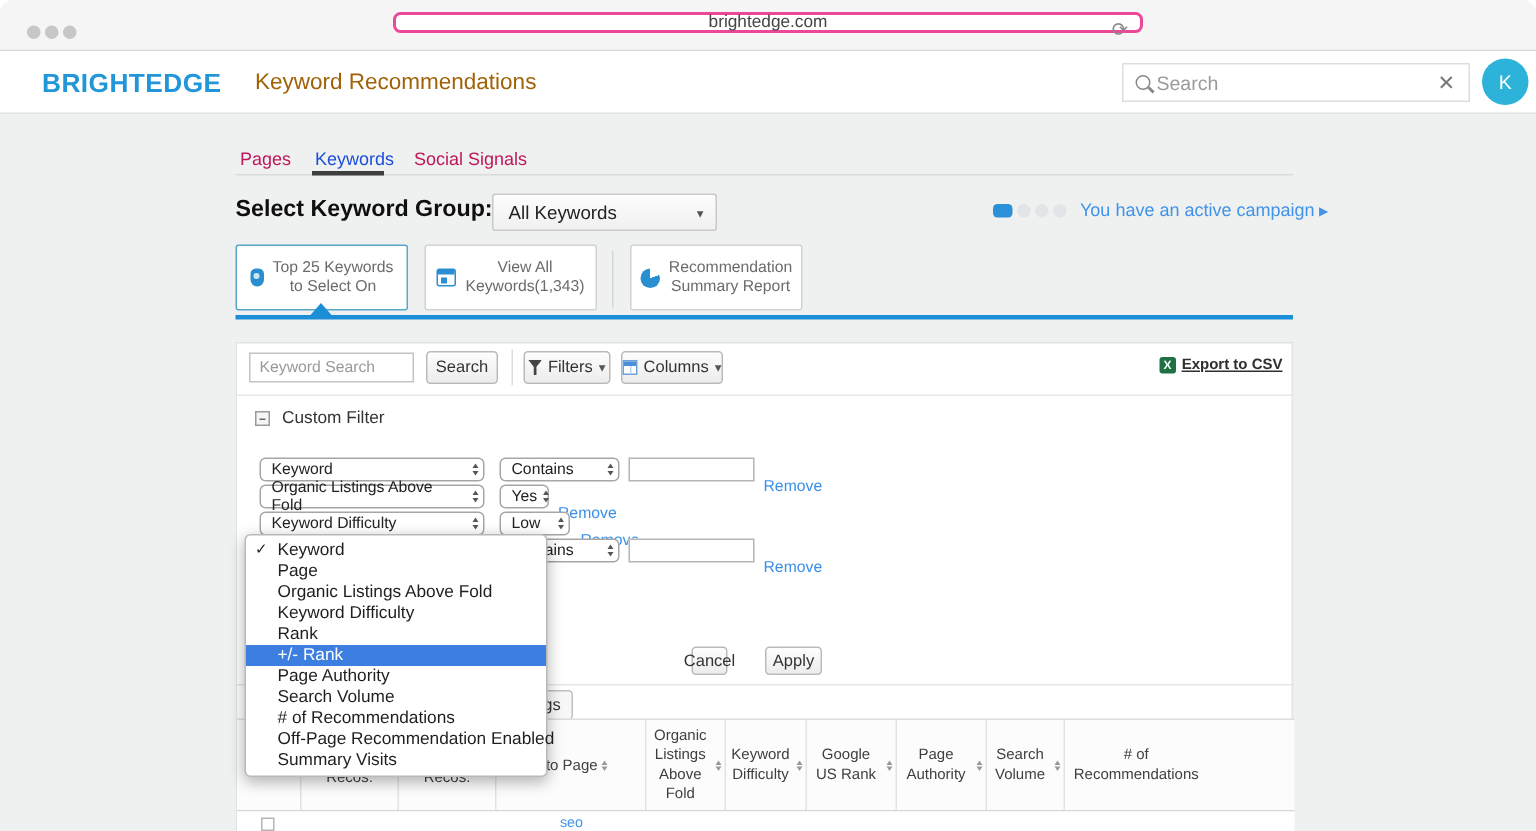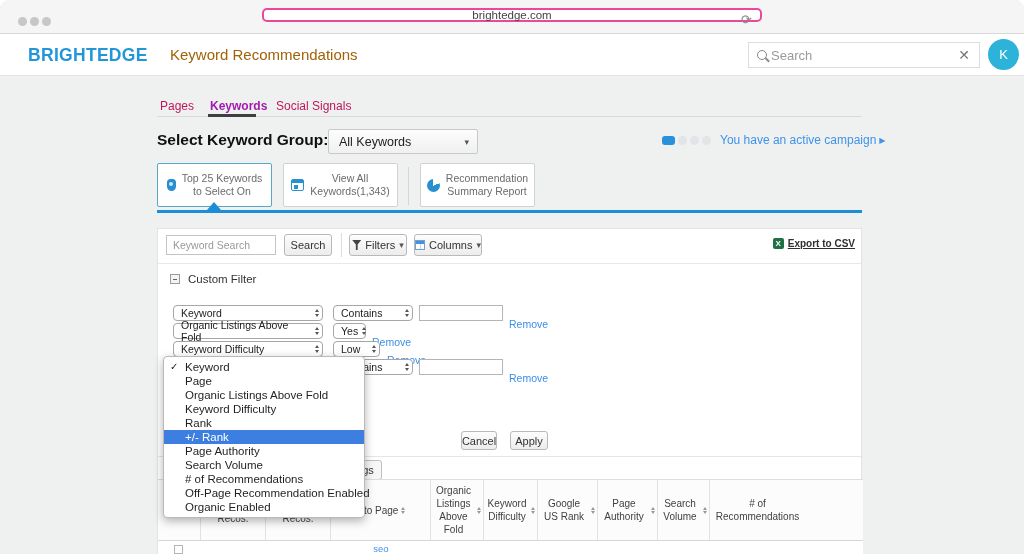--- a/index.html
+++ b/index.html
@@ -35,21 +35,21 @@
   .hsearch input { border:none; outline:none; flex:1; font-size:13px; color:#333;
                    font-family:"Liberation Sans", sans-serif; }
   .hsearch input::placeholder { color:#9a9a9a; }
   .hclose { font-size:14px; color:#777; padding:0 9px; cursor:default; }
   .avatar { position:absolute; left:988px; top:5px; width:31px; height:31px;
             border-radius:50%; background:#2db3da; color:#fff; font-size:13px;
             display:flex; align-items:center; justify-content:center; }
 
   
   .tab { position:absolute; font-size:12px; color:#be185d; top:99px; }
-  .tab.active { color:#a21caf; font-weight:bold; }
+  .tab.active { color:#1d4ed8; font-weight:normal; }
   .tabline { position:absolute; left:157px; top:116px; width:705px; height:1px; background:#d9dadb; }
   .tabunder { position:absolute; left:208px; top:114px; width:48px; height:3px; background:#3f3f3f; }
 
   
   .grouplabel { position:absolute; left:157px; top:131px; font-size:15.5px; font-weight:bold; color:#0f0f0f; }
   .groupselect { position:absolute; left:328px; top:129px; width:150px; height:25px;
                  background:linear-gradient(#fdfdfd,#f0f0f0); border:1px solid #c9c9c9; border-radius:2px;
                  display:flex; align-items:center; font-size:12.5px; color:#222; padding:0 8px 0 10px; }
   .groupselect .flex { flex:1; }
   .caret { font-size:9px; color:#555; }
@@ -314,21 +314,21 @@
         <span>Contains</span>
         <span class="stepper">
             <span class="tu"></span>
             <span class="td"></span>
           </span>
       </div>
       <input class="finput" style="">
       <span class="fremove" style="left:351px">Remove</span>
     </div>
 
-    <button class="abtn" style="left:303px;width:36px">Cancel</button>
+    <button class="abtn" style="left:303px;width:24px">Cancel</button>
     <button class="abtn" style="left:352px;width:38px">Apply</button>
 
     <div class="sectionline"></div>
     <button class="gsbtn">gs</button>
 
     <div class="thead">
       <div class="th" style="width:43px"></div>
       <div class="th low" style="width:65px">
         <span>Recos.</span>
       </div>
@@ -414,17 +414,17 @@
     <div class="mitem">
       <span>Search Volume</span>
     </div>
     <div class="mitem">
       <span># of Recommendations</span>
     </div>
     <div class="mitem">
       <span>Off-Page Recommendation Enabled</span>
     </div>
     <div class="mitem">
-      <span>Organic Enabled</span>
+      <span>Summary Visits</span>
     </div>
   </div>
 
 </div>
 
 </body></html>

